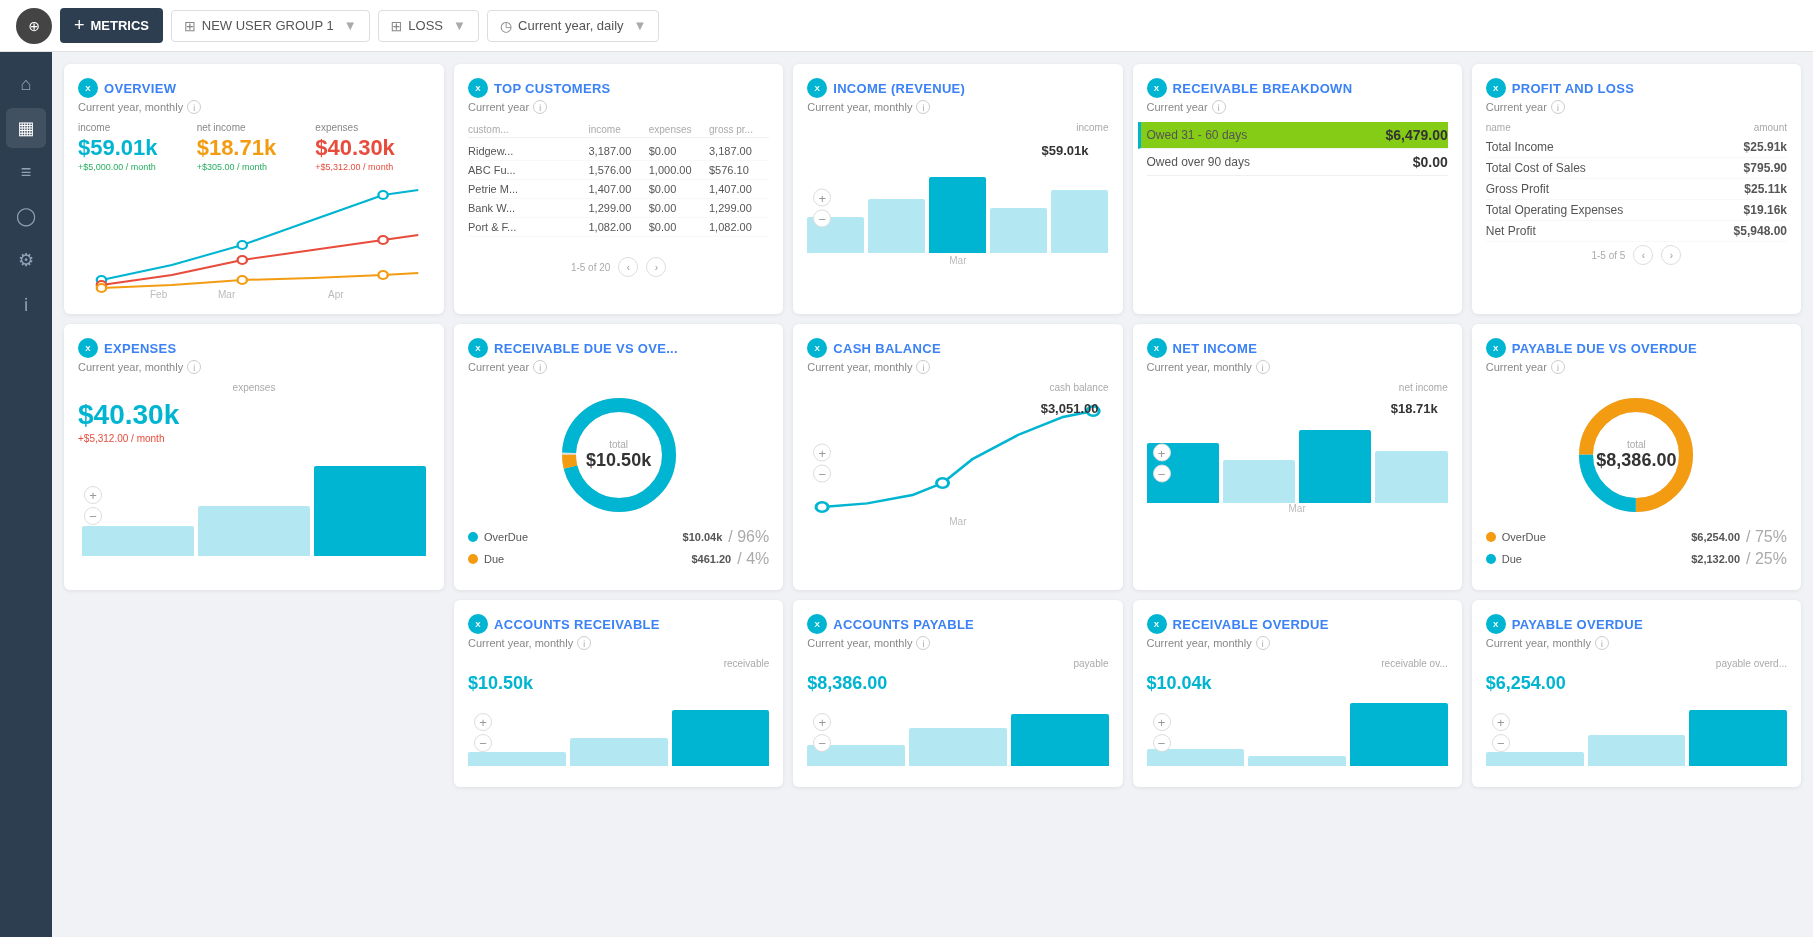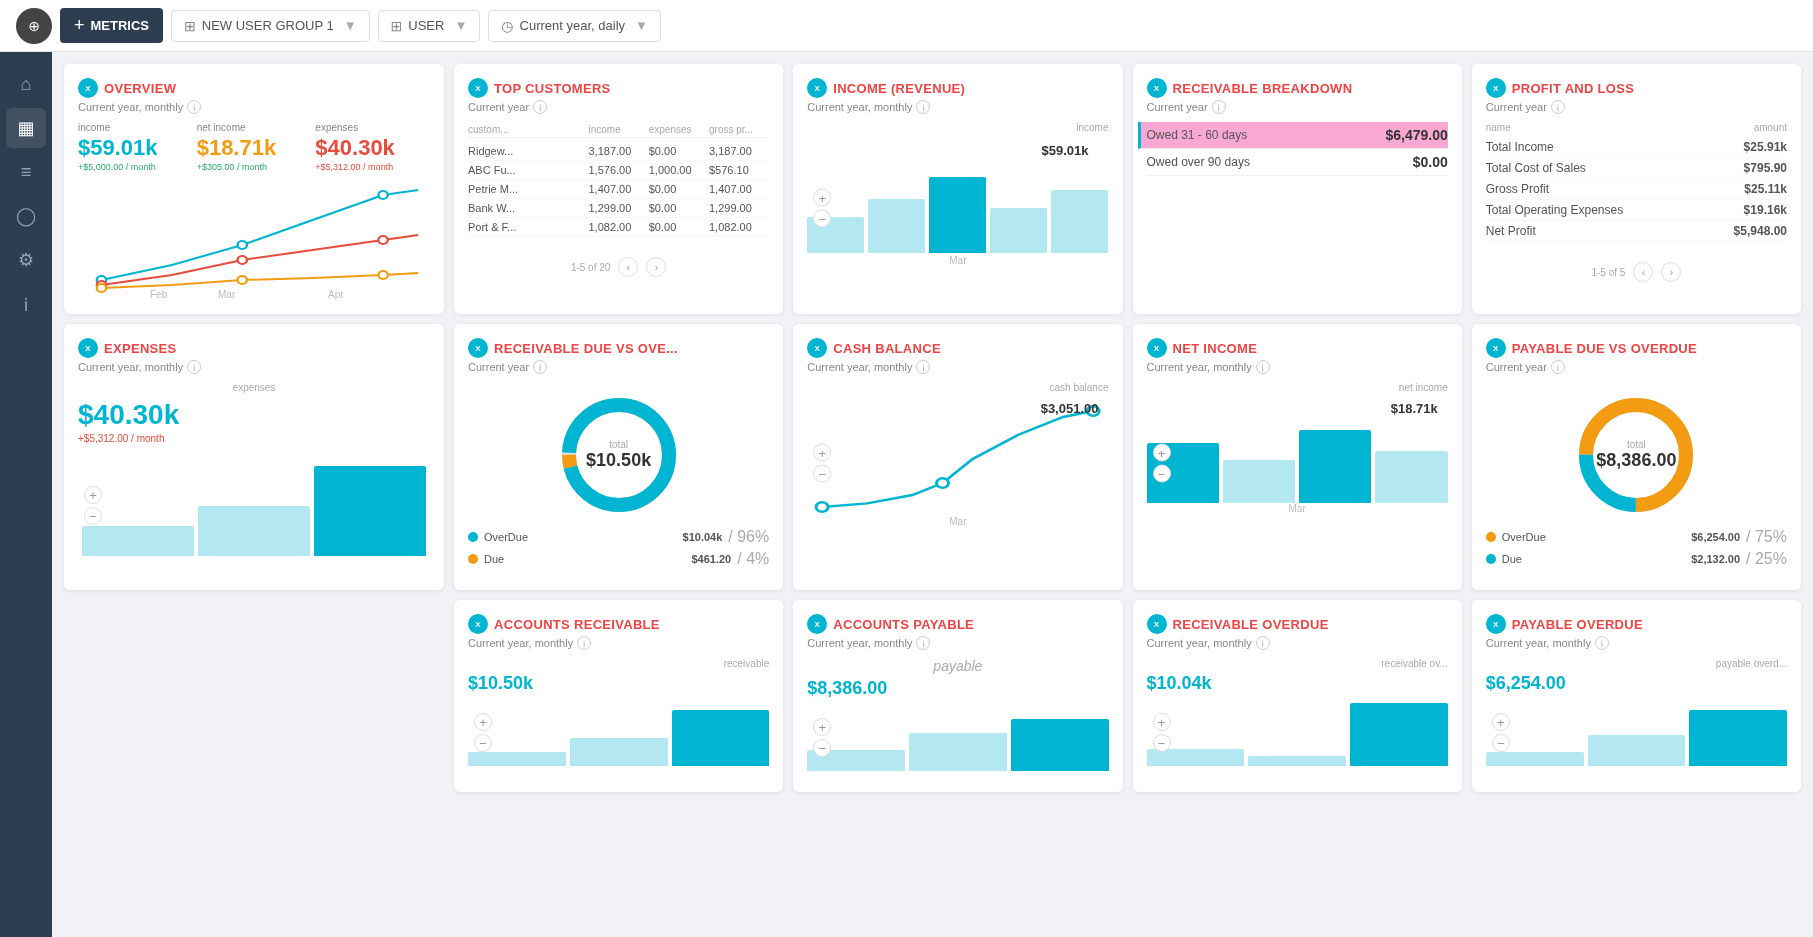--- a/index.html
+++ b/index.html
@@ -28,21 +28,21 @@
     .main { flex: 1; overflow-y: auto; padding: 12px; display: flex; flex-direction: column; gap: 10px; background: #f0f2f5; }
 
     
     .grid-row { display: grid; gap: 10px; }
     .grid-5 { grid-template-columns: 380px 1fr 1fr 1fr 1fr; }
 
     
     .card { background: #fff; border-radius: 6px; padding: 14px; box-shadow: 0 1px 4px rgba(0,0,0,0.08); overflow: hidden; }
     .card-header { display: flex; align-items: center; gap: 6px; margin-bottom: 2px; }
     .card-badge { width: 20px; height: 20px; border-radius: 50%; background: #00b5d1; display: flex; align-items: center; justify-content: center; color: #fff; font-size: 8px; font-weight: 700; flex-shrink: 0; }
-    .card-title { font-size: 13px; font-weight: 700; color: #ef4444; letter-spacing: 0.3px; text-transform: uppercase; }
+    .card-title { font-size: 13px; font-weight: 700; color: #3b82f6; letter-spacing: 0.3px; text-transform: uppercase; }
     .card-subtitle { font-size: 11px; color: #888; margin-bottom: 8px; display: flex; align-items: center; gap: 4px; }
     .card-subtitle .info-icon { width: 14px; height: 14px; border-radius: 50%; border: 1px solid #ccc; display: inline-flex; align-items: center; justify-content: center; font-size: 9px; color: #aaa; cursor: pointer; }
 
     
     .metrics-row { display: grid; grid-template-columns: 1fr 1fr 1fr; gap: 4px; margin-bottom: 8px; }
     .metric-label { font-size: 10px; color: #888; margin-bottom: 2px; }
     .metric-value { font-size: 22px; font-weight: 700; }
     .metric-value.blue { color: #00b5d1; }
     .metric-value.orange { color: #f39c12; }
     .metric-value.red { color: #e74c3c; }
@@ -62,27 +62,27 @@
     .tc-pagination { font-size: 10px; color: #aaa; display: flex; align-items: center; justify-content: center; gap: 8px; margin-top: 20px; }
     .tc-nav-btn { width: 20px; height: 20px; border-radius: 50%; border: 1px solid #ddd; background: #fff; cursor: pointer; display: flex; align-items: center; justify-content: center; font-size: 10px; color: #999; }
 
     
     .income-chart { position: relative; height: 150px; }
 
     
     .rb-row { display: flex; justify-content: space-between; align-items: center; padding: 5px 0; border-bottom: 1px solid #f0f0f0; }
     .rb-label { font-size: 12px; color: #555; }
     .rb-value { font-size: 14px; font-weight: 700; color: #333; }
-    .rb-highlight { background: #f9a8d4; border-left: 3px solid #00b5d1; padding-left: 6px; margin-left: -9px; }
+    .rb-highlight { background: #84cc16; border-left: 3px solid #00b5d1; padding-left: 6px; margin-left: -9px; }
 
     
     .pl-header { display: flex; justify-content: space-between; font-size: 10px; color: #aaa; margin-bottom: 4px; }
     .pl-row { display: flex; justify-content: space-between; padding: 3px 0; font-size: 12px; color: #555; border-bottom: 1px solid #f8f8f8; }
     .pl-row span:last-child { font-weight: 600; }
-    .pl-pagination { font-size: 10px; color: #aaa; display: flex; align-items: center; justify-content: center; gap: 8px; margin-top: 20px; }
+    .pl-pagination { font-size: 10px; color: #aaa; display: flex; align-items: center; justify-content: center; gap: 8px; margin-top: 3px; }
 
     
     .donut-container { display: flex; flex-direction: column; align-items: center; justify-content: center; padding: 8px 0; }
     .donut-wrapper { position: relative; width: 130px; height: 130px; }
     .donut-label { position: absolute; top: 50%; left: 50%; transform: translate(-50%, -50%); text-align: center; }
     .donut-label .total-text { font-size: 10px; color: #aaa; }
     .donut-label .total-value { font-size: 18px; font-weight: 700; color: #333; }
     .donut-legend { display: flex; flex-direction: column; gap: 4px; margin-top: 8px; width: 100%; }
     .legend-item { display: flex; align-items: center; gap: 6px; font-size: 11px; color: #555; }
     .legend-dot { width: 10px; height: 10px; border-radius: 50%; flex-shrink: 0; }
@@ -107,21 +107,21 @@
     <span class="plus">+</span>
     <span>METRICS</span>
   </button>
   <div class="nav-dropdown">
     <span class="icon-small">⊞</span>
     <span>NEW USER GROUP 1</span>
     <span class="arrow">▼</span>
   </div>
   <div class="nav-dropdown">
     <span class="icon-small">⊞</span>
-    <span>USER</span>
+    <span>LOSS</span>
     <span class="arrow">▼</span>
   </div>
   <div class="nav-dropdown">
     <span class="icon-small">◷</span>
     <span>Current year, daily</span>
     <span class="arrow">▼</span>
   </div>
   <div class="nav-separator"></div>
 </div>
 
@@ -528,21 +528,21 @@
 
       <div class="card card-relative">
         <div class="card-header">
           <div class="card-badge">X</div>
           <span class="card-title">ACCOUNTS PAYABLE</span>
         </div>
         <div class="card-subtitle">
           <span>Current year, monthly</span>
           <span class="info-icon">ℹ</span>
         </div>
-        <div style="text-align:center; font-size:14px; color:#aaa;font-style:italic;">payable</div>
+        <div style="text-align:right; font-size:10px; color:#aaa;">payable</div>
         <div style="position:relative; height:100px;">
           <div style="font-size:18px; font-weight:700; color:#00b5d1; margin:4px 0 2px;">$8,386.00</div>
           <div style="display:flex; align-items:flex-end; height:70px; gap:4px;">
             <div style="flex:1; background:#b3e8f3; height:30%; border-radius:2px 2px 0 0;"></div>
             <div style="flex:1; background:#b3e8f3; height:55%; border-radius:2px 2px 0 0;"></div>
             <div style="flex:1; background:#00b5d1; height:75%; border-radius:2px 2px 0 0;"></div>
           </div>
           <div style="position:absolute; left:6px; top:40%; display:flex; flex-direction:column; gap:3px;">
             <button class="zoom-btn">+</button>
             <button class="zoom-btn">−</button>

